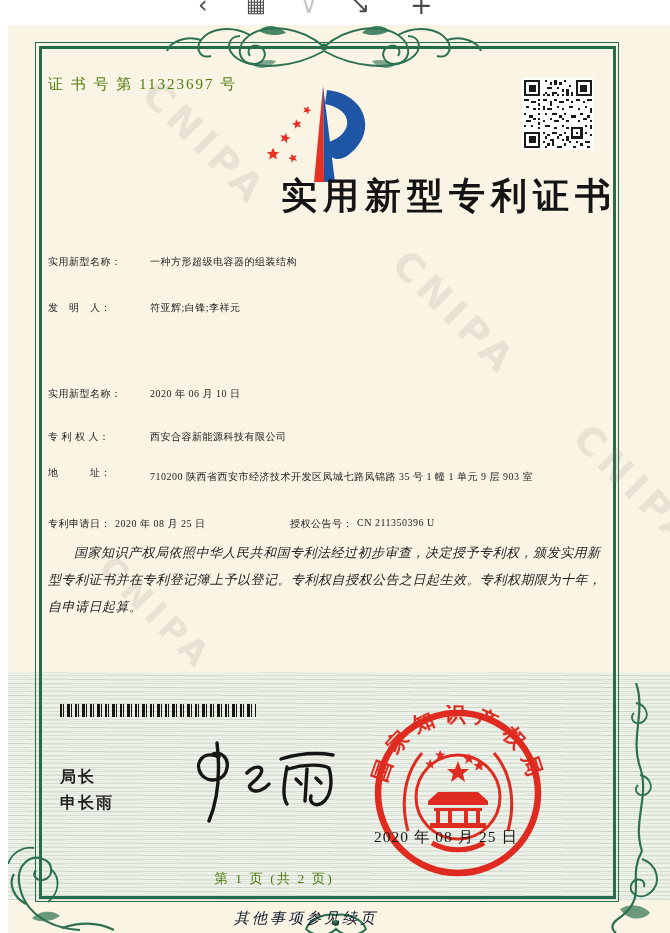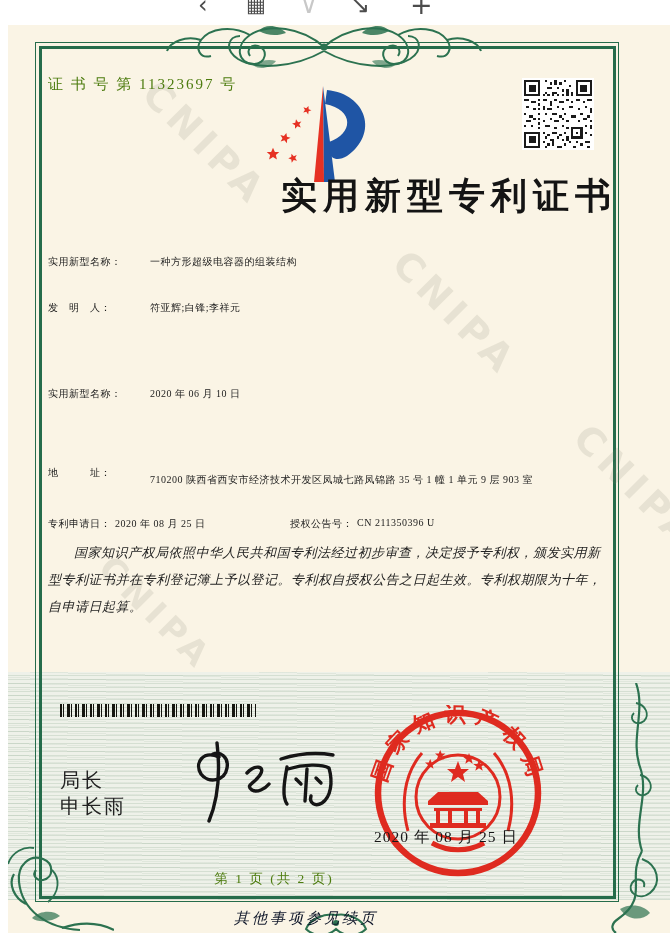--- a/index.html
+++ b/index.html
@@ -47,33 +47,33 @@
   .row{position:absolute;left:40px;z-index:5;font-size:10px;color:#1c1c1c;display:flex;letter-spacing:.5px}
   .flabel{width:102px;flex:none;white-space:pre}
   .flabel.auto{width:auto;margin-right:4px}
   .fvalue{white-space:pre-wrap}
   #row-name{top:230px}
   #row-inventor{top:276px}
   #row-patno{top:319px}
   #row-appdate{top:362px}
   #row-patentee{top:405px}
   #row-address{top:441px}
-  #row-address .fvalue{width:432px;line-height:27px}
+  #row-address .fvalue{width:432px;line-height:22px}
   #row-grantdate{top:492px}
   #row-grantno{top:492px;left:282px}
 
   #paragraphs{position:absolute;left:40px;top:514px;width:558px;z-index:5;
     font-size:13px;line-height:27px;font-style:italic;color:#222;letter-spacing:.5px}
   #paragraphs p{margin:0;text-indent:2em}
 
   #barcode{position:absolute;left:52px;top:679px;width:196px;height:13px;z-index:5;
     background:repeating-linear-gradient(90deg,#15150f 0 2px,transparent 2px 3px,#15150f 3px 4px,transparent 4px 7px,#15150f 7px 10px,transparent 10px 11px,#15150f 11px 12px,transparent 12px 15px);}
 
   .officer{position:absolute;left:52px;z-index:5;font-family:"Liberation Sans","DejaVu Sans",sans-serif;
-    font-weight:normal;font-size:20px;color:#222;letter-spacing:2px}
+    font-weight:bold;font-size:16px;color:#222;letter-spacing:2px}
   #officer-title{top:742px}
   #officer-name{top:768px}
 
   #signature{position:absolute;left:175px;top:712px;width:165px;height:90px;z-index:5}
   #seal{position:absolute;left:362px;top:680px;width:176px;height:176px;z-index:5;opacity:.96}
   #seal-date{left:366px;top:802px;font-size:15.5px;letter-spacing:1px;z-index:7;color:#161616}
 
   #footer-page{left:168px;top:845px;width:196px;text-align:center;font-size:13.5px;letter-spacing:2px}
   #continuation{left:226px;top:884px;font-size:15px;font-style:italic;letter-spacing:3px;color:#0f172a}
 
@@ -208,20 +208,24 @@
     <span class="flabel">实用新型名称：</span>
     <span class="fvalue">一种方形超级电容器的组装结构</span>
   </div>
   <div class="row" id="row-inventor">
     <span class="flabel">发　明　人：</span>
     <span class="fvalue">符亚辉;白锋;李祥元</span>
   </div>
   <div class="row" id="row-appdate">
     <span class="flabel">实用新型名称：</span>
     <span class="fvalue">2020 年 06 月 10 日</span>
+  </div>
+  <div class="row" id="row-patentee">
+    <span class="flabel">专 利 权 人：</span>
+    <span class="fvalue">西安合容新能源科技有限公司</span>
   </div>
   <div class="row" id="row-address">
     <span class="flabel">地　　　址：</span>
     <span class="fvalue">710200 陕西省西安市经济技术开发区凤城七路凤锦路 35 号 1 幢 1 单元 9 层 903 室</span>
   </div>
   <div class="row" id="row-grantdate">
     <span class="flabel auto">专利申请日：</span>
     <span class="fvalue">2020 年 08 月 25 日</span>
   </div>
   <div class="row" id="row-grantno">

